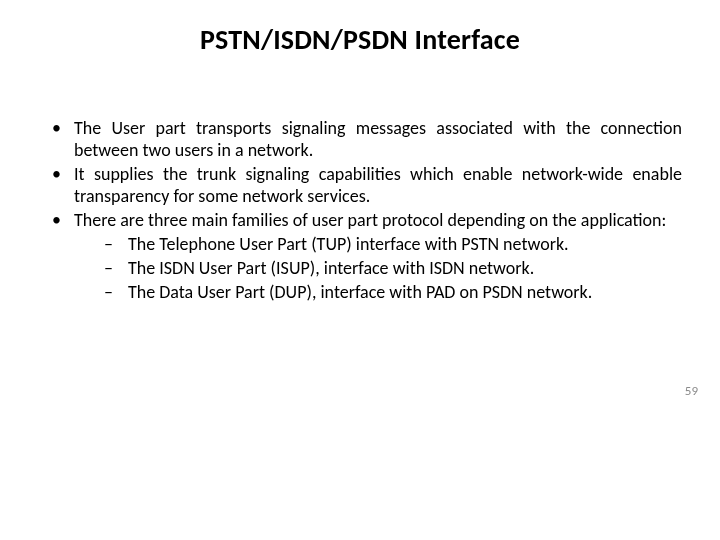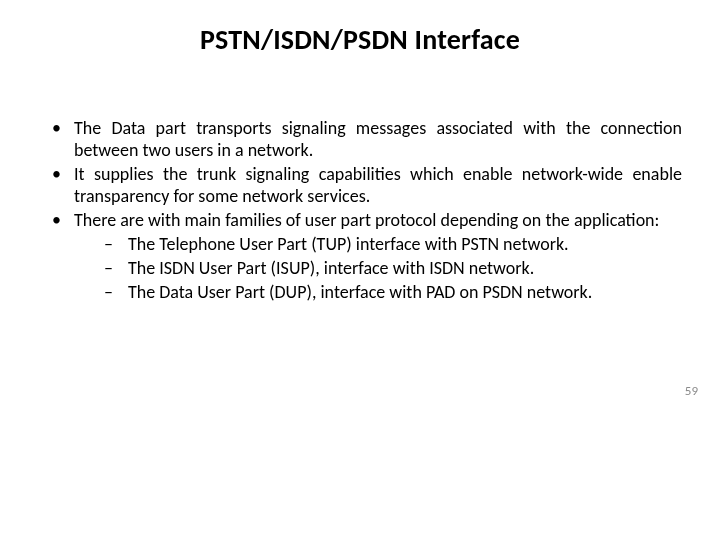--- a/index.html
+++ b/index.html
@@ -87,27 +87,27 @@
 </head>
 <body>
 
 <div class="slide">
 
   <div class="title">PSTN/ISDN/PSDN Interface</div>
 
   <div class="body">
     <ul class="level1">
       <li>
-        <span>The Data part transports signaling messages associated with the connection between two users in a network.</span>
+        <span>The User part transports signaling messages associated with the connection between two users in a network.</span>
       </li>
       <li>
         <span>It supplies the trunk signaling capabilities which enable network-wide enable transparency for some network services.</span>
       </li>
       <li>
-        <span>There are with main families of user part protocol depending on the application:</span>
+        <span>There are three main families of user part protocol depending on the application:</span>
         <ul class="level2">
           <li>
             <span>The Telephone User Part (TUP) interface with PSTN network.</span>
           </li>
           <li>
             <span>The ISDN User Part (ISUP), interface with ISDN network.</span>
           </li>
           <li>
             <span>The Data User Part (DUP), interface with PAD on PSDN network.</span>
           </li>

